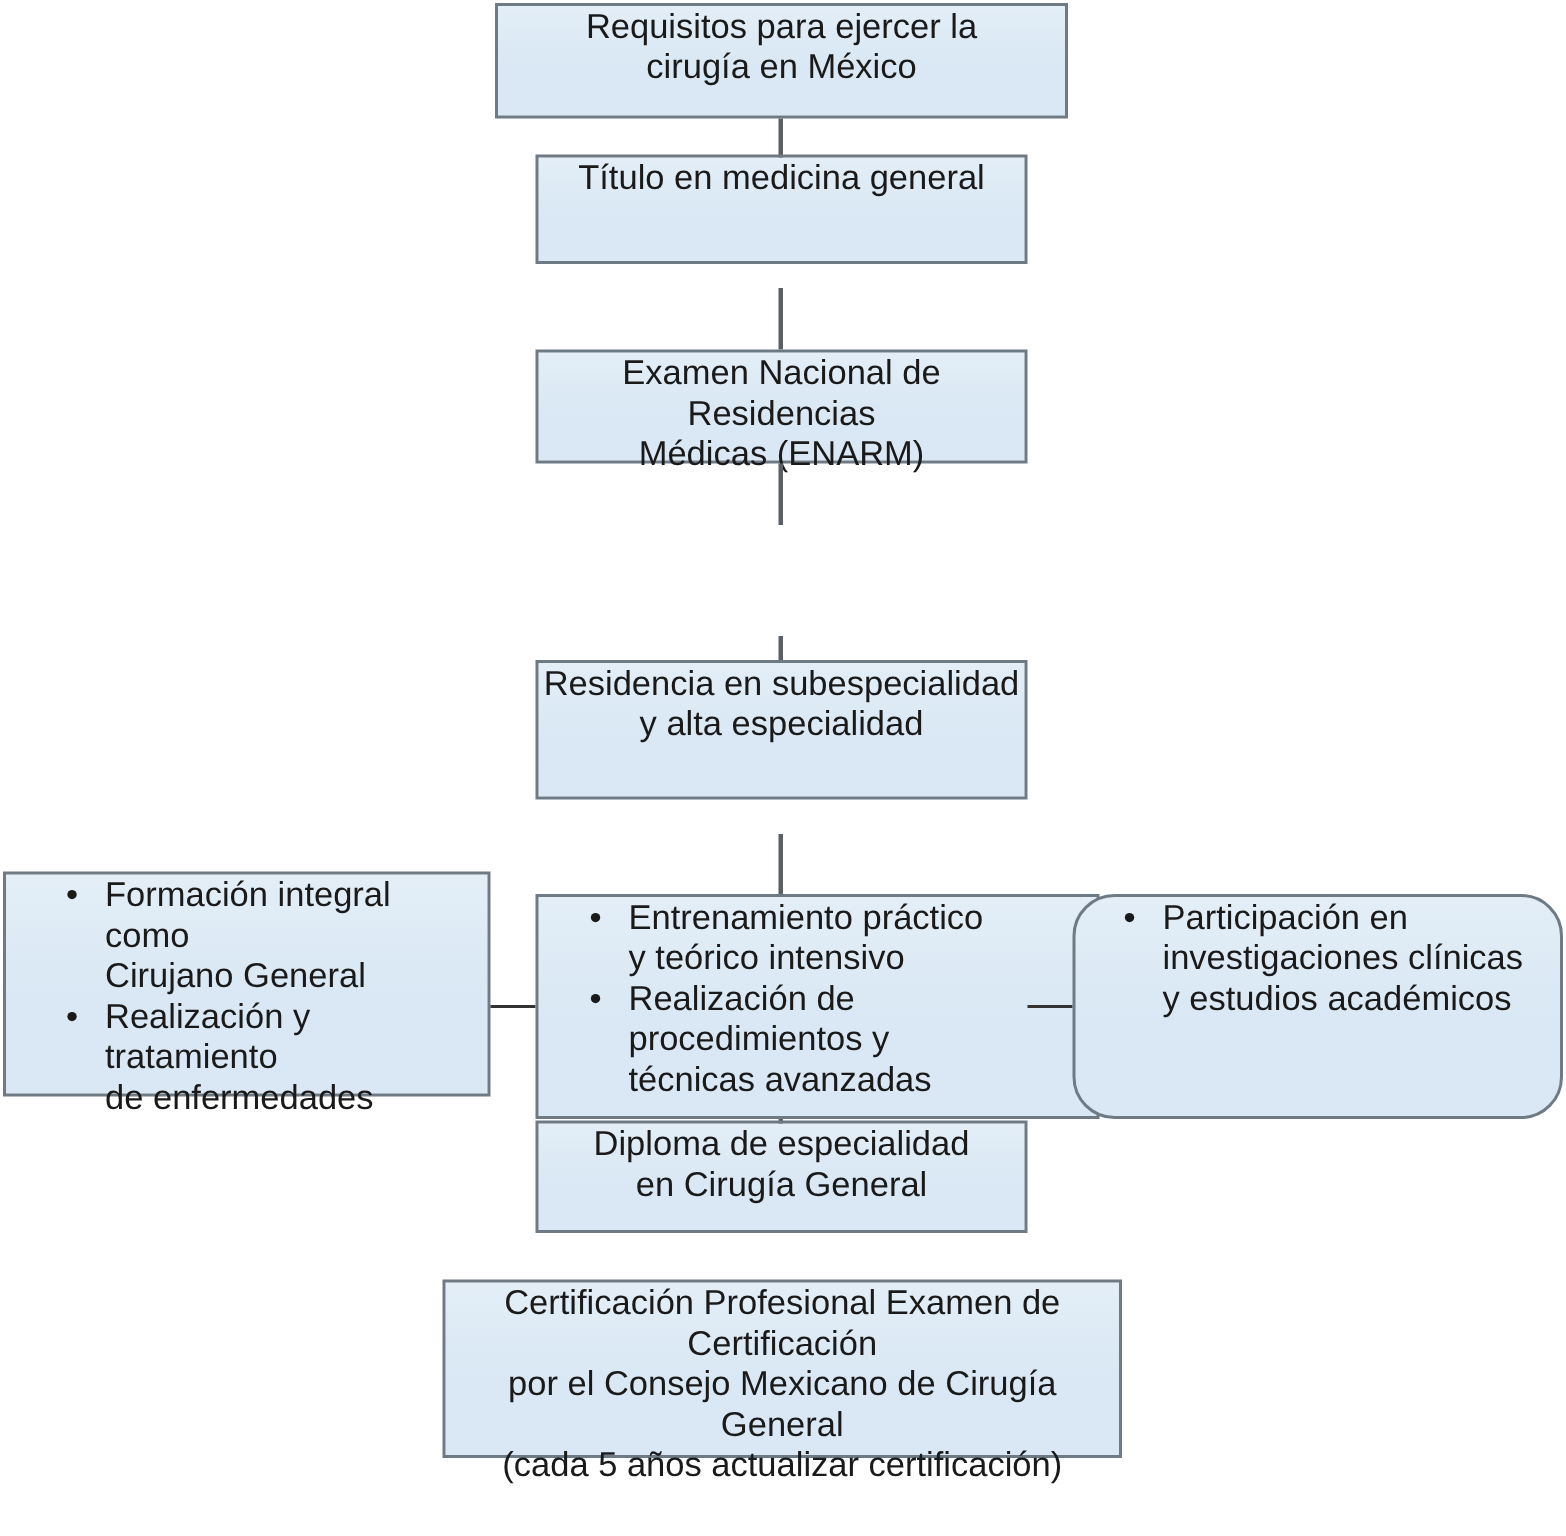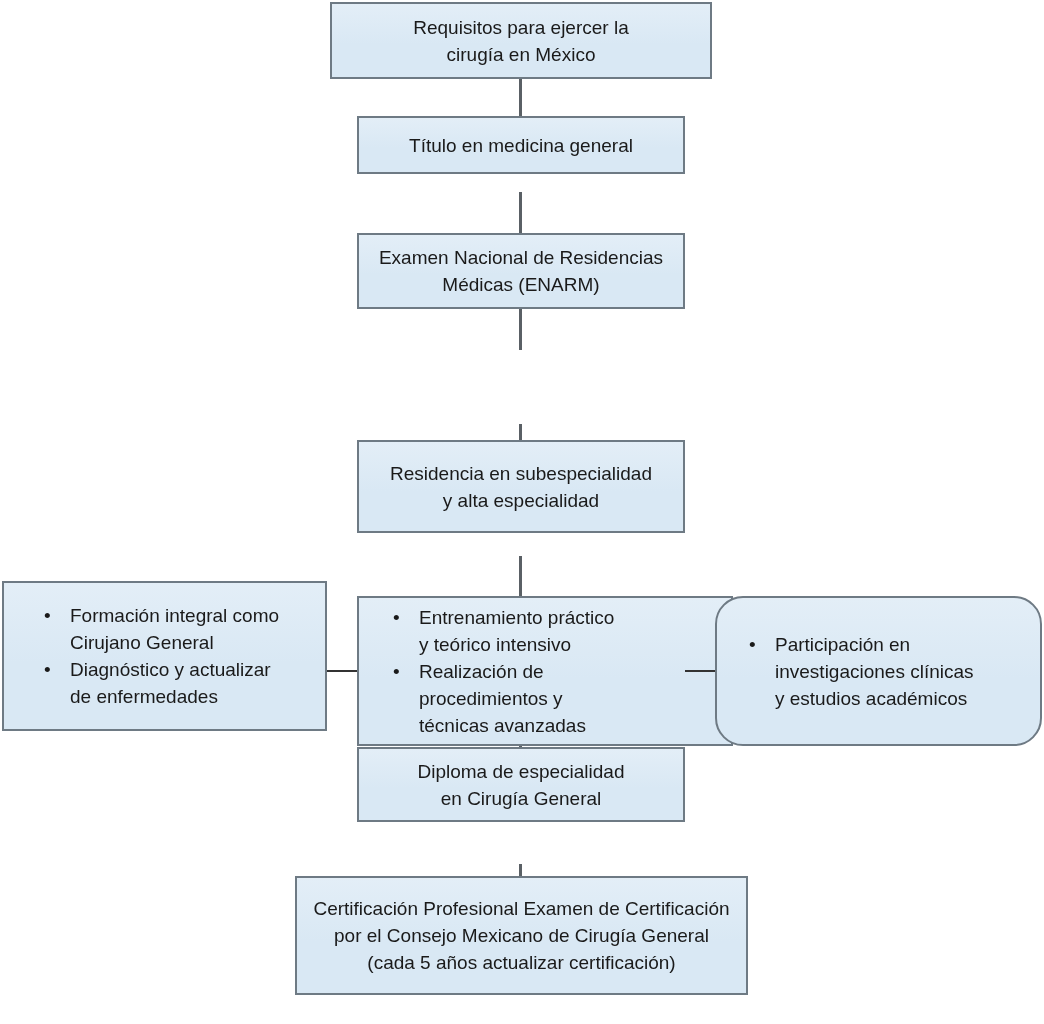--- a/index.html
+++ b/index.html
@@ -25,23 +25,23 @@
     overflow: hidden;
   }
   .flow-box {
     position: absolute;
     box-sizing: border-box;
     background: linear-gradient(to bottom, #e3eef7 0%, var(--box-fill) 55%);
     border: 2px solid var(--box-border);
     display: flex;
     flex-direction: column;
     align-items: center;
-    justify-content: center;
+    justify-content: flex-start;
     text-align: center;
-    font-size: 19px;
+    font-size: 23px;
     line-height: 27px;
   }
   .box-text {
     white-space: pre-line;
     display: block;
     width: 100%;
   }
   .flow-box.bullets {
     align-items: stretch;
     text-align: left;
@@ -78,21 +78,21 @@
 
 <div class="canvas">
 
   <div class="flow-box" style="left:330px; top:2px; width:382px; height:77px;">
     <span class="box-text">Requisitos para ejercer la
 cirugía en México</span>
   </div>
 
   <div class="vline" style="left:519px; top:79px; height:40px;"></div>
 
-  <div class="flow-box" style="left:357px; top:116px; width:328px; height:58px;">
+  <div class="flow-box" style="left:357px; top:103px; width:328px; height:73px;">
     <span class="box-text">Título en medicina general</span>
   </div>
 
   <div class="vline" style="left:519px; top:192px; height:41px;"></div>
 
   <div class="flow-box" style="left:357px; top:233px; width:328px; height:76px;">
     <span class="box-text">Examen Nacional de Residencias
 Médicas (ENARM)</span>
   </div>
 
@@ -105,21 +105,21 @@
     <span class="box-text">Residencia en subespecialidad
 y alta especialidad</span>
   </div>
 
   <div class="vline" style="left:519px; top:556px; height:40px;"></div>
 
   <div class="flow-box bullets" style="left:2px; top:581px; width:325px; height:150px;">
     <ul class="bullet-list" style="margin-left:40px; margin-right:8px;">
       <li>Formación integral como
 Cirujano General</li>
-      <li>Diagnóstico y actualizar
+      <li>Realización y tratamiento
 de enfermedades</li>
     </ul>
   </div>
 
   <div class="hline" style="left:327px; top:670px; width:30px;"></div>
 
   <div class="flow-box bullets" style="left:357px; top:596px; width:376px; height:150px;">
     <ul class="bullet-list" style="margin-left:34px; margin-right:6px;">
       <li>Entrenamiento práctico
 y teórico intensivo</li>
@@ -141,19 +141,19 @@
 
   <div class="vline" style="left:519px; top:746px; height:43px;"></div>
 
   <div class="flow-box" style="left:357px; top:747px; width:328px; height:75px;">
     <span class="box-text">Diploma de especialidad
 en Cirugía General</span>
   </div>
 
   <div class="vline" style="left:519px; top:864px; height:39px;"></div>
 
-  <div class="flow-box" style="left:295px; top:876px; width:453px; height:119px;">
+  <div class="flow-box" style="left:295px; top:853px; width:453px; height:119px;">
     <span class="box-text">Certificación Profesional Examen de Certificación
 por el Consejo Mexicano de Cirugía General
 (cada 5 años actualizar certificación)</span>
   </div>
 
 </div>
 
 </body></html>

